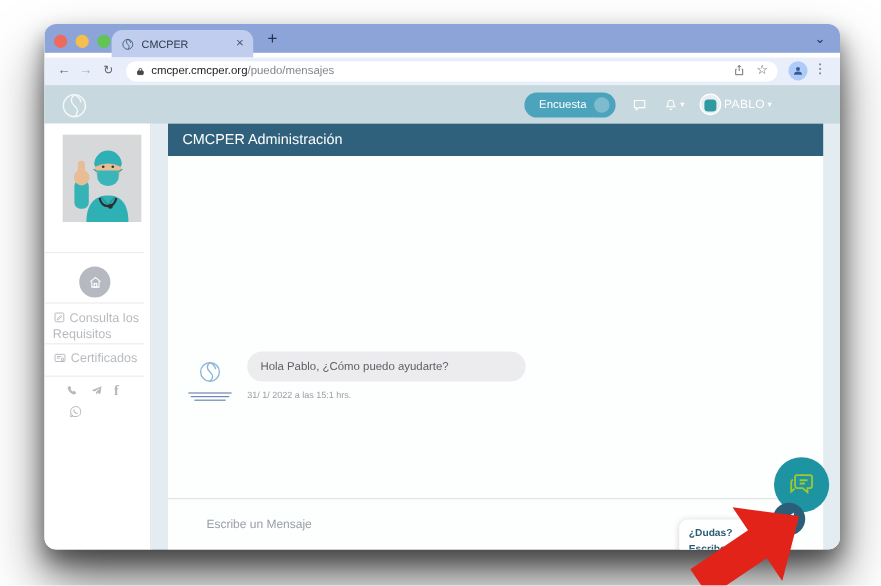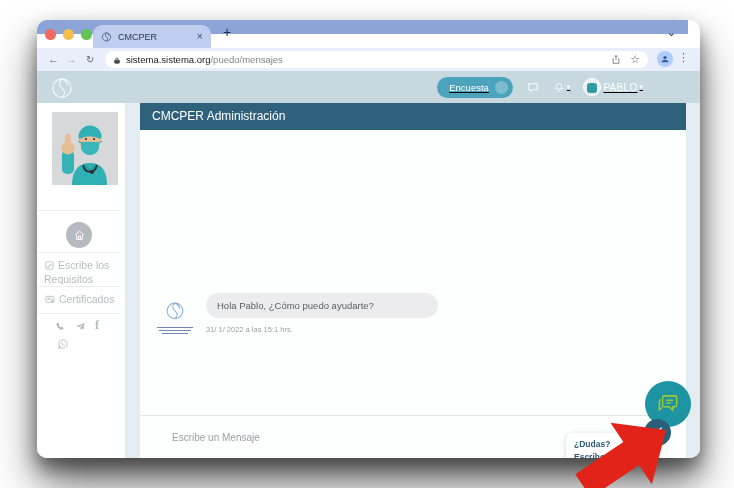--- a/index.html
+++ b/index.html
@@ -8,21 +8,21 @@
     font-family:"Liberation Sans","DejaVu Sans",sans-serif;
     -webkit-font-smoothing:antialiased;
   }
   
   .window{
     position:absolute;left:37px;top:20px;width:663px;height:438px;
     border-radius:10px;overflow:hidden;background:#fff;
     box-shadow:0 10px 18px rgba(0,0,0,.45),0 26px 44px rgba(0,0,0,.55);
   }
   
-  .tabstrip{position:absolute;left:0;top:0;right:12px;height:14px;background:var(--tabstrip-blue,#8ca4d8);}
+  .tabstrip{position:absolute;left:0;top:0;right:0;height:24px;background:var(--tabstrip-blue,#8ca4d8);}
   .lights{position:absolute;left:8px;top:9px;display:flex;gap:7px;}
   .light{width:11px;height:11px;border-radius:50%;}
   .light.r{background:#ee6a5f;} .light.y{background:#f5bf4f;} .light.g{background:#61c454;}
   .tab{position:absolute;left:56px;top:5px;width:118px;height:23px;background:#c0cdee;
        border-radius:9px 9px 0 0;display:flex;align-items:center;padding:0 8px;box-sizing:border-box;gap:6px;}
   .tab-title{font-size:9px;color:#2d3748;flex:1;white-space:nowrap;overflow:hidden;}
   .tab-close{font-size:11px;color:#44506b;line-height:1;cursor:default;}
   .newtab{position:absolute;left:186px;top:4px;font-size:14px;color:#25304e;}
   .tabchevron{position:absolute;right:12px;top:6px;font-size:11px;color:#25304e;}
   .favicon svg{display:block;}
@@ -34,21 +34,21 @@
            display:flex;align-items:center;padding:0 8px;box-sizing:border-box;gap:5px;}
   .url{font-size:9.5px;color:#202124;white-space:nowrap;overflow:hidden;flex:1;}
   .url .path{color:#80868b;}
   .omni-right{display:flex;gap:9px;align-items:center;}
   .toolavatar{position:absolute;right:27px;top:3px;width:16px;height:16px;border-radius:50%;background:#aecbfa;
               display:flex;align-items:center;justify-content:center;}
   .dots{position:absolute;right:11px;top:3px;font-size:11px;color:#5f6368;}
   
   .app{position:absolute;left:0;top:51px;right:0;bottom:0;background:#e3ecf0;}
   .appheader{position:absolute;left:0;top:0;right:0;height:32px;background:#c7d8de;
-             display:flex;align-items:center;justify-content:flex-end;gap:13px;padding-right:57px;text-decoration:underline;}
+             display:flex;align-items:center;justify-content:flex-end;gap:13px;padding-right:57px;}
   .applogo{position:absolute;left:12px;top:3px;color:#f4f8f9;}
   .pill{height:21px;border-radius:11px;background:var(--accent-teal,#4ba3bc);color:#fff;font-size:9.5px;
         display:flex;align-items:center;gap:6px;padding:0 5px 0 12px;}
   .pill .badge{width:13px;height:13px;border-radius:50%;background:rgba(255,255,255,.28);}
   .hdric{color:#fff;display:flex;align-items:center;gap:2px;}
   .caret{font-size:7px;color:#fff;}
   .hdravatar{width:16px;height:16px;border-radius:50%;background:#e9eef0;border:1.5px solid #fff;
              overflow:hidden;position:relative;}
   .hdravatar i{position:absolute;left:3px;top:4px;width:10px;height:10px;border-radius:3px;background:#2f9aa0;}
   .username{color:#fff;font-size:10px;letter-spacing:.3px;}
@@ -120,21 +120,21 @@
     <span class="navic back">←</span>
     <span class="navic fwd">→</span>
     <span class="navic reload">↻</span>
     <div class="omnibox">
       <span>
         <svg width="8" height="9" viewBox="0 0 24 24" fill="none" stroke="#44474a" stroke-width="2.4">
           <rect x="5" y="11" width="14" height="9" rx="1.5" fill="#44474a"></rect>
             <path d="M8.5 11V8a3.5 3.5 0 0 1 7 0v3"></path>
         </svg>
       </span>
-      <span class="url"><b style="font-weight:400;color:#202124;">sistema.sistema.org</b><span class="path">/puedo/mensajes</span></span>
+      <span class="url"><b style="font-weight:400;color:#202124;">cmcper.cmcper.org</b><span class="path">/puedo/mensajes</span></span>
       <span class="omni-right">
         <span>
           <svg width="10" height="11" viewBox="0 0 24 24" fill="none" stroke="#5f6368" stroke-width="1.8">
             <path d="M12 2.5v11"></path>
               <path d="M8.5 6L12 2.5 15.5 6"></path>
               <path d="M7 10H5v11h14V10h-2"></path>
           </svg>
         </span>
         <span style="font-size:11px;color:#5f6368;line-height:11px;">☆</span>
       </span>
@@ -206,21 +206,21 @@
           <path d="M4 11l8-7 8 7"></path>
             <path d="M6.5 10.5V19h11v-8.5"></path>
             <rect x="10" y="13.5" width="4" height="5.5"></rect>
         </svg>
       </div>
       <div class="sdiv" style="top:149px;"></div>
       <div class="sitem" style="top:155px;">
         <svg width="11" height="11" viewBox="0 0 24 24" fill="none" stroke="#b7bbc0" stroke-width="1.8">
           <rect x="4" y="4" width="16" height="16" rx="2"></rect>
             <path d="M8.5 14.5l6-6 1.8 1.8-6 6-2.3.5z"></path>
-        </svg><span>Escribe los Requisitos</span>
+        </svg><span>Consulta los Requisitos</span>
       </div>
       <div class="sdiv" style="top:183px;"></div>
       <div class="sitem" style="top:189px;">
         <svg width="12" height="11" viewBox="0 0 24 24" fill="none" stroke="#b7bbc0" stroke-width="1.8">
           <rect x="3" y="5" width="18" height="13" rx="1.5"></rect>
             <path d="M6.5 9h8M6.5 12h5"></path>
             <circle cx="16.5" cy="13.5" r="2"></circle>
             <path d="M15.5 15.5l-.8 3 1.8-1 1.8 1-.8-3"></path>
         </svg><span>Certificados</span>
       </div>

